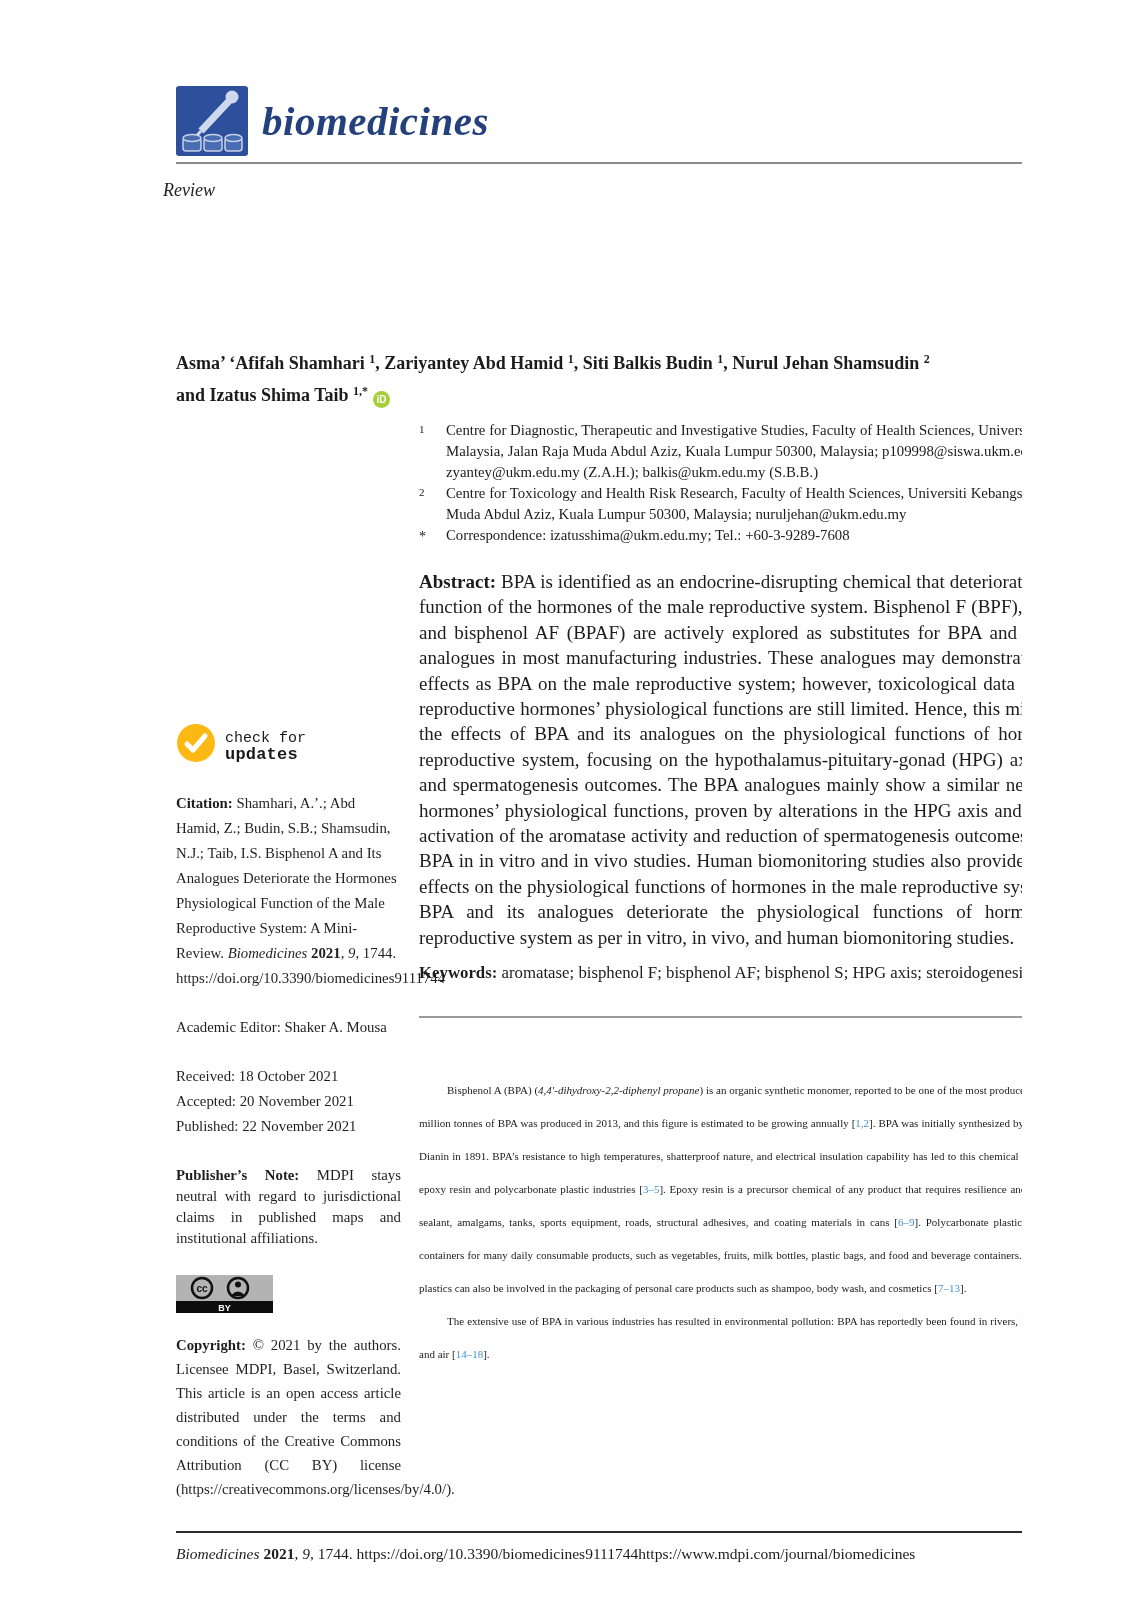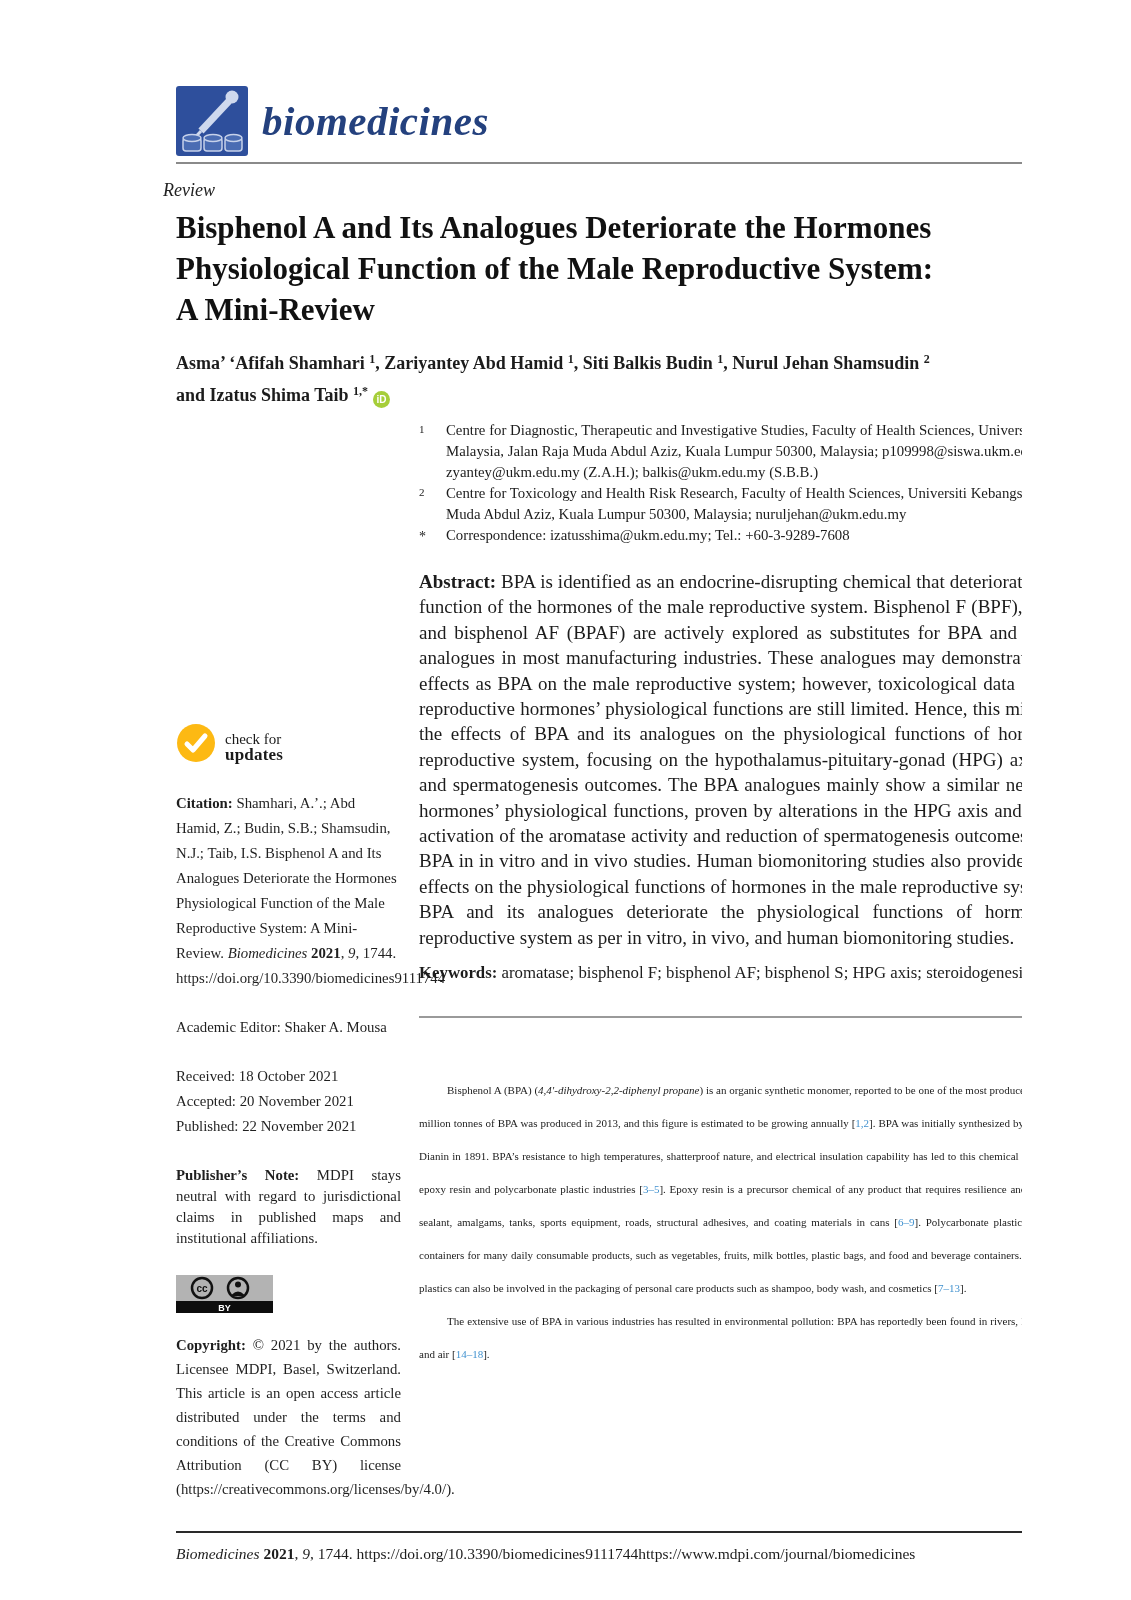--- a/index.html
+++ b/index.html
@@ -25,21 +25,21 @@
   .orcid-badge {
     display:inline-block; width:17px; height:17px; margin-left:5px;
     background:#a6ce39; border-radius:50%; color:#fff; text-align:center;
     font-family:"Liberation Sans", sans-serif; font-size:10px; font-weight:bold; line-height:17px;
     vertical-align:-2px; cursor:pointer;
   }
 
   
   .sidebar { position:absolute; left:67px; top:723px; width:225px; font-size:14.8px; line-height:25px; color:#1f1f1f; }
   .update-badge { display:flex; align-items:center; gap:9px; cursor:pointer; width:150px; }
-  .update-badge .txt { font-family:Liberation Serif, serif; font-size:15px; line-height:16px; color:#1a1a1a; }
+  .update-badge .txt { font-family:Liberation Mono, monospace; font-size:15px; line-height:16px; color:#1a1a1a; }
   .update-badge .txt .l2 { font-weight:bold; font-size:17px; letter-spacing:.2px; }
   .citation-block { margin-top:20px; }
   .academic-editor { margin-top:24px; }
   .dates-block { margin-top:24px; }
   .publisher-note { margin-top:26px; text-align:justify; line-height:21px; }
   .cc-badge { margin-top:26px; display:block; cursor:pointer; }
   .copyright-block { margin-top:12px; text-align:justify; line-height:24px; }
 
   
   .main-col { position:absolute; left:310px; top:420px; width:755px; }
@@ -92,21 +92,20 @@
     <svg width="76" height="70" viewBox="0 0 76 70">
       <path d="M9 30 L9 24 L38 6 L67 24 L67 30" fill="none" stroke="#5a6a8f" stroke-width="3"></path>
       <path d="M11 40 L38 63 L65 40" fill="none" stroke="#5a6a8f" stroke-width="3"></path>
       <text x="38" y="45" text-anchor="middle" font-family="Liberation Sans, sans-serif" font-size="25" font-weight="bold" fill="#3c4e70">MDPI</text>
     </svg>
   </div>
 
   <div class="header-rule"></div>
 
   <div class="review-label">Review</div>
-  <h1 class="article-title"><span>Bisphenol A and Its Analogues Deteriorate the Hormones</span><br><span>Physiological Function of the Male Reproductive System:</span><br><span>A Mini-Review</span></h1>
   <div class="authors"><span><span>Asma’ ‘Afifah Shamhari </span><span class="seg-sup">1</span><span>, Zariyantey Abd Hamid </span><span class="seg-sup">1</span><span>, Siti Balkis Budin </span><span class="seg-sup">1</span><span>, Nurul Jehan Shamsudin </span><span class="seg-sup">2</span><br><span>and Izatus Shima Taib </span><span class="seg-sup">1,*</span></span><span class="orcid-badge">iD</span></div>
 
   <div class="sidebar">
 
     <div class="update-badge">
       <span>
         <svg width="40" height="40" viewBox="0 0 40 40">
           <circle cx="20" cy="20" r="19" fill="#fdb913"></circle>
           <path d="M11 21 L17 27 L29 13" fill="none" stroke="#ffffff" stroke-width="5" stroke-linecap="round" stroke-linejoin="round"></path>
         </svg>

